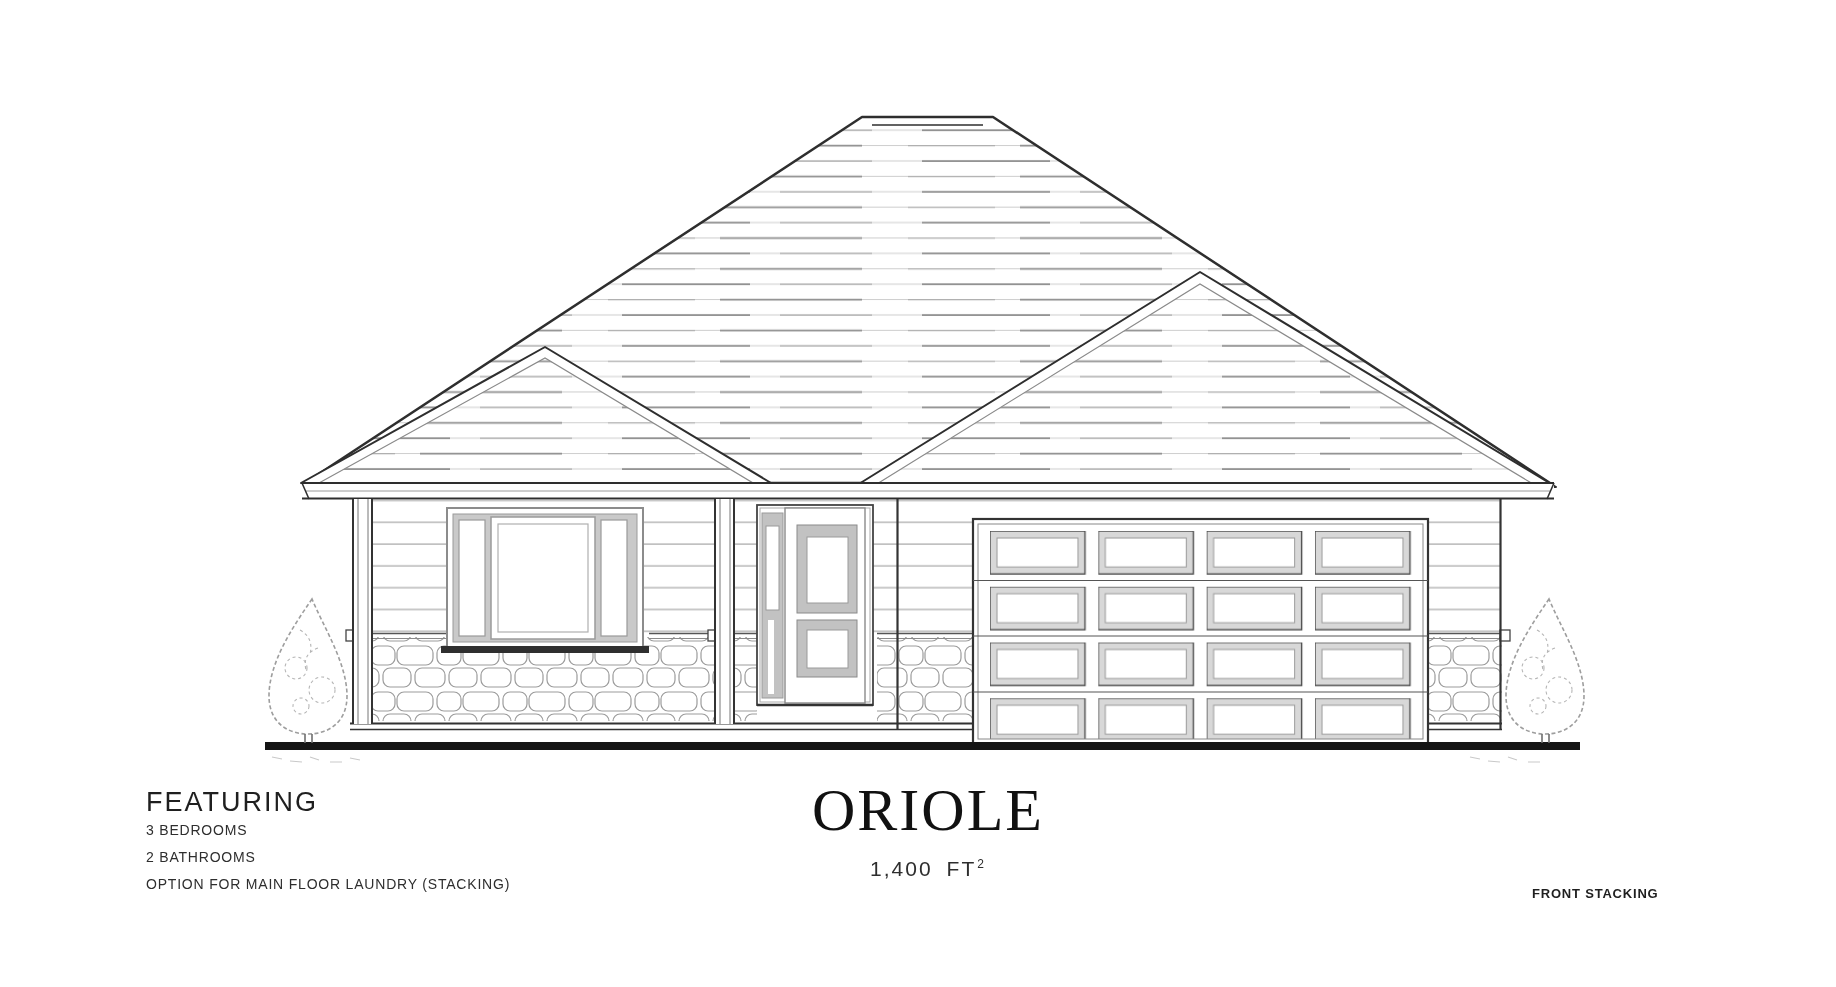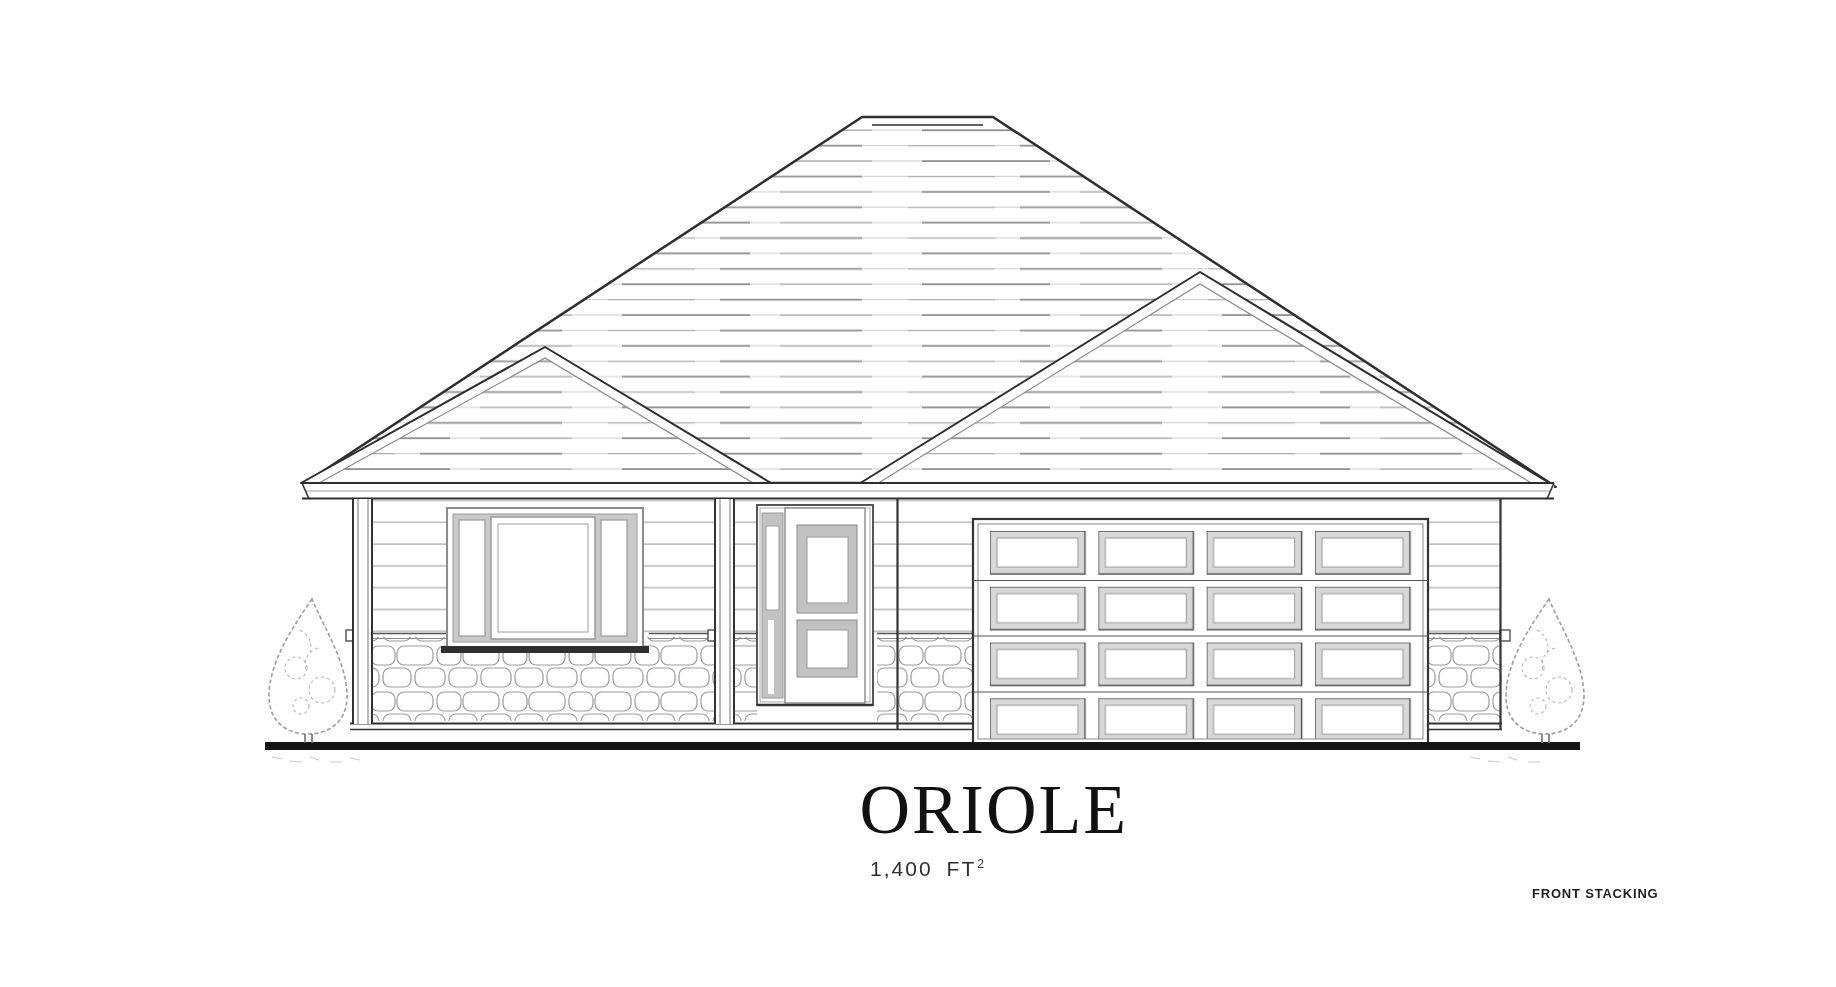--- a/index.html
+++ b/index.html
@@ -28,23 +28,22 @@
     font-size:14px;line-height:27px;letter-spacing:0.8px;
     color:var(--muted);
   }
   .featuring-item:first-of-type{margin-top:3px;}
   .title-block{
     position:absolute;left:728px;top:769px;width:400px;
     text-align:center;
   }
   .plan-name{
     font-family:"Liberation Serif", serif;
-    font-size:70px;line-height:82px;letter-spacing:2px;
+    font-size:60px;line-height:82px;letter-spacing:2px;
     color:#111;
-    text-align:right;
   }
   .plan-area{
     margin-top:6px;
     font-size:21px;letter-spacing:2px;color:var(--muted);
   }
   .plan-area .unit{margin-left:14px;}
   .plan-area sup{font-size:12px;margin-left:1px;}
   .sheet-label{
     position:absolute;left:1532px;top:886px;
     font-size:13px;font-weight:bold;letter-spacing:0.8px;
@@ -201,20 +200,26 @@
       <path d="M305 734 L305 743 M312 734 L312 743" stroke="#6f6f6f" stroke-width="1.6"></path>
     </g>
     <use href="#tree" transform="translate(1237,0)"></use>
 
     <g stroke="#c9c9c9" stroke-width="1.2">
       <path d="M272 757 l10 2 M290 761 l12 1 M310 757 l9 3 M330 762 l12 0 M350 758 l10 2"></path>
       <path d="M1470 757 l10 2 M1488 761 l12 1 M1508 757 l9 3 M1528 762 l12 0"></path>
     </g>
   </svg>
 
+  <div class="featuring">
+    <div class="featuring-heading">FEATURING</div>
+    <div class="featuring-item">3 BEDROOMS</div>
+    <div class="featuring-item">2 BATHROOMS</div>
+    <div class="featuring-item">OPTION FOR MAIN FLOOR LAUNDRY (STACKING)</div>
+  </div>
 
   <div class="title-block">
     <div class="plan-name">ORIOLE</div>
     <div class="plan-area">
       <span>1,400</span><span class="unit">FT</span><sup>2</sup>
     </div>
   </div>
 
   <div class="sheet-label">FRONT STACKING</div>
 

